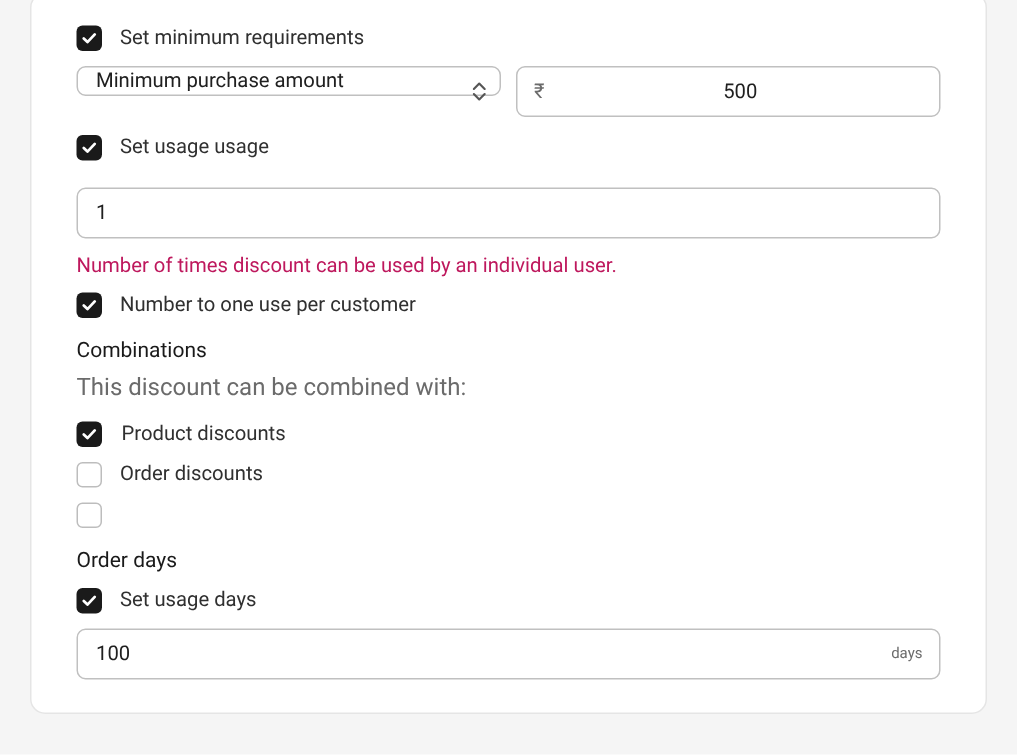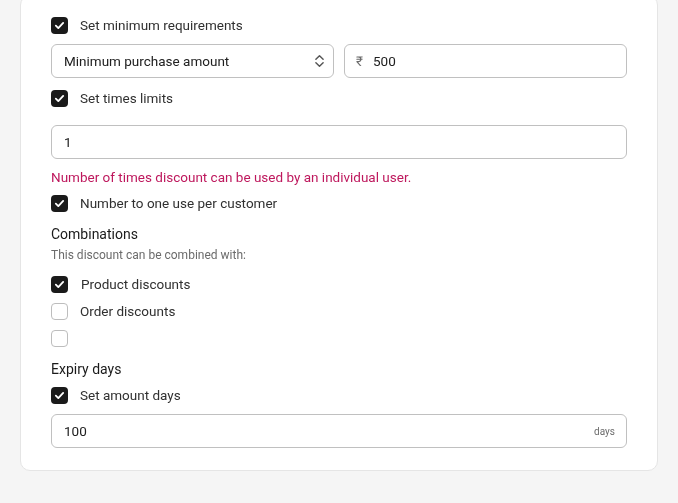--- a/index.html
+++ b/index.html
@@ -73,21 +73,21 @@
       margin-bottom: 12px;
     }
     
     .select-wrap {
       position: relative;
       flex: 1;
     }
     
     .select-input {
       width: 100%;
-      height: 34px;
+      height: 20px;
       border: 1px solid #c0c0c0;
       border-radius: 6px;
       padding: 0 36px 0 12px;
       font-size: 13.5px;
       color: #202020;
       background: #ffffff;
       cursor: pointer;
       outline: none;
       font-family: inherit;
     }
@@ -127,20 +127,21 @@
       width: 100%;
       height: 34px;
       border: 1px solid #c0c0c0;
       border-radius: 6px;
       padding: 0 12px 0 28px;
       font-size: 13.5px;
       color: #202020;
       background: #ffffff;
       outline: none;
       font-family: inherit;
+      text-align: center;
     }
     
     .full-input {
       width: 100%;
       height: 34px;
       border: 1px solid #c0c0c0;
       border-radius: 6px;
       padding: 0 12px;
       font-size: 13.5px;
       color: #202020;
@@ -160,21 +161,21 @@
     .section-title {
       font-weight: 400;
       font-size: 14px;
       color: #1a1a1a;
       margin-top: 14px;
       margin-bottom: 6px;
     }
     
     .section-sub {
       color: #6b6b6b;
-      font-size: 12px;
+      font-size: 16px;
       margin-bottom: 14px;
     }
     
     .combo-list .checkbox-row {
       margin-bottom: 0;
     }
     
     .combo-list .checkbox-row:first-child {
       margin-top: 6px;
       gap: 13px;
@@ -242,21 +243,21 @@
     </div>
   </div>
 
   
   <div class="checkbox-row">
     <div class="checkbox checked">
       <svg viewBox="0 0 12 12">
           <path d="M2 6.2 L4.7 8.8 L10 3.2" stroke="#ffffff" stroke-width="2" fill="none" stroke-linecap="round" stroke-linejoin="round"></path>
         </svg>
     </div>
-    <span class="checkbox-label">Set times limits</span>
+    <span class="checkbox-label">Set usage usage</span>
   </div>
 
   <input class="full-input" value="1" style="">
 
   <div class="help-text">Number of times discount can be used by an individual user.</div>
 
   
   <div class="checkbox-row">
     <div class="checkbox checked">
       <svg viewBox="0 0 12 12">
@@ -282,29 +283,29 @@
     <div class="checkbox-row">
       <div class="checkbox unchecked"></div>
       <span class="checkbox-label">Order discounts</span>
     </div>
     <div class="checkbox-row">
       <div class="checkbox unchecked"></div>
     </div>
   </div>
 
   
-  <div class="section-title">Expiry days</div>
+  <div class="section-title">Order days</div>
 
   <div class="checkbox-row">
     <div class="checkbox checked">
       <svg viewBox="0 0 12 12">
           <path d="M2 6.2 L4.7 8.8 L10 3.2" stroke="#ffffff" stroke-width="2" fill="none" stroke-linecap="round" stroke-linejoin="round"></path>
         </svg>
     </div>
-    <span class="checkbox-label">Set amount days</span>
+    <span class="checkbox-label">Set usage days</span>
   </div>
 
   <div class="suffix-input-wrap">
     <input class="suffix-input" value="100" style="">
     <span class="input-suffix">days</span>
   </div>
 
 </div>
 
 </body></html>

